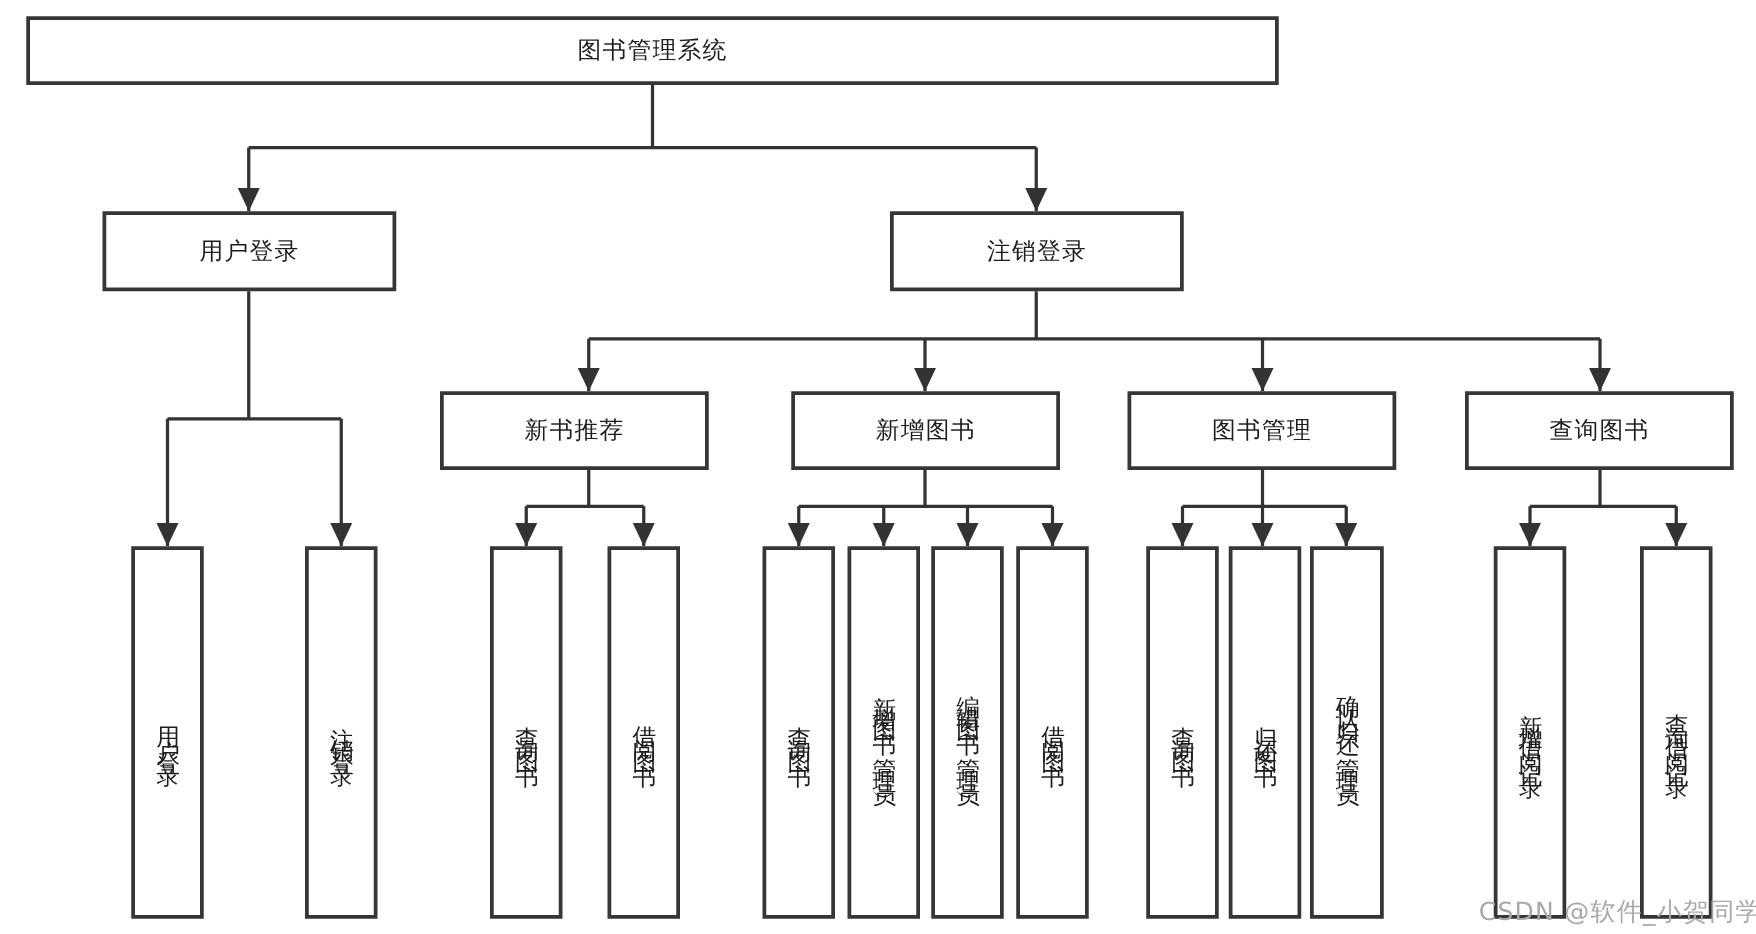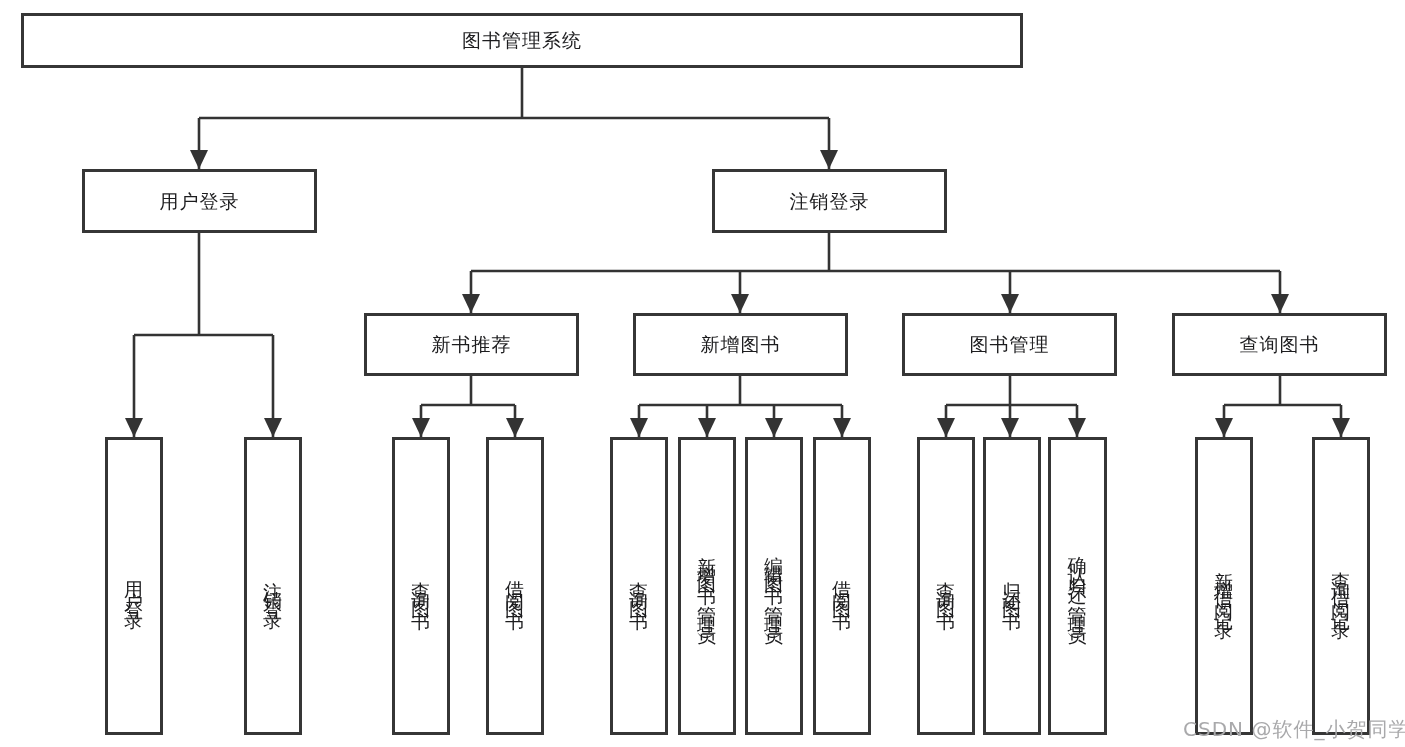--- a/index.html
+++ b/index.html
@@ -97,21 +97,21 @@
       <path d="M1224,405 V437" marker-end="url(#arw)"></path>
       <path d="M1341,405 V437" marker-end="url(#arw)"></path>
     </g>
   </svg>
 
   <div class="box hbox" style="left:21px;top:13px;width:1002px;height:55px">图书管理系统</div>
 
   <div class="box hbox" style="left:82px;top:169px;width:235px;height:64px">用户登录</div>
   <div class="box hbox" style="left:712px;top:169px;width:235px;height:64px">注销登录</div>
 
-  <div class="box hbox" style="left:364px;top:313px;width:215px;height:63px">新书推荐</div>
+  <div class="box hbox" style="left:352px;top:313px;width:215px;height:63px">新书推荐</div>
   <div class="box hbox" style="left:633px;top:313px;width:215px;height:63px">新增图书</div>
   <div class="box hbox" style="left:902px;top:313px;width:215px;height:63px">图书管理</div>
   <div class="box hbox" style="left:1172px;top:313px;width:215px;height:63px">查询图书</div>
 
   <div class="box vbox" style="left:105px;top:437px;width:58px;height:298px">用户登录</div>
   <div class="box vbox" style="left:244px;top:437px;width:58px;height:298px">注销登录</div>
 
   <div class="box vbox" style="left:392px;top:437px;width:58px;height:298px">查询图书</div>
   <div class="box vbox" style="left:486px;top:437px;width:58px;height:298px">借阅图书</div>
 

